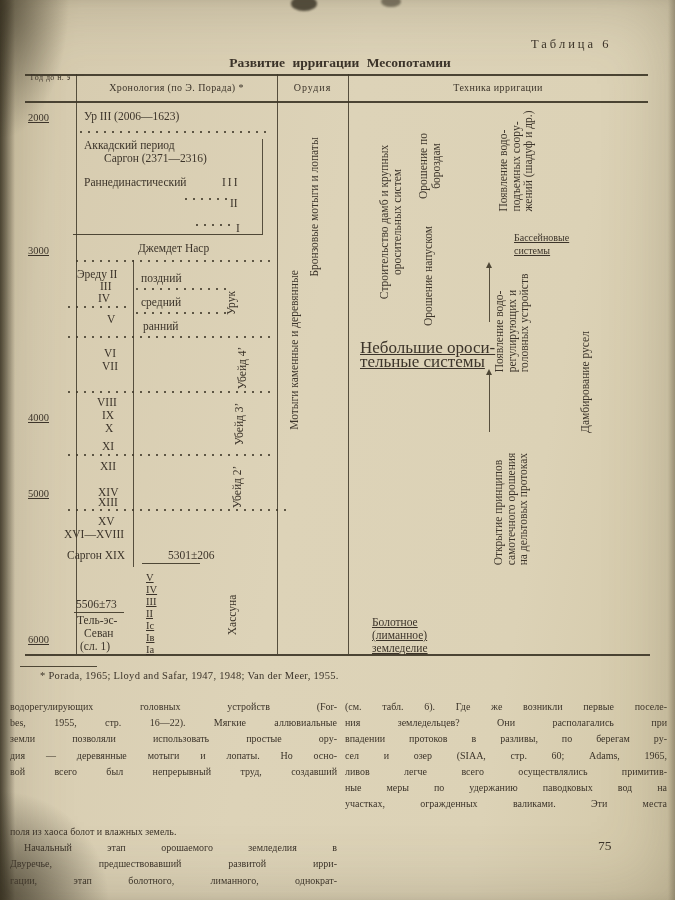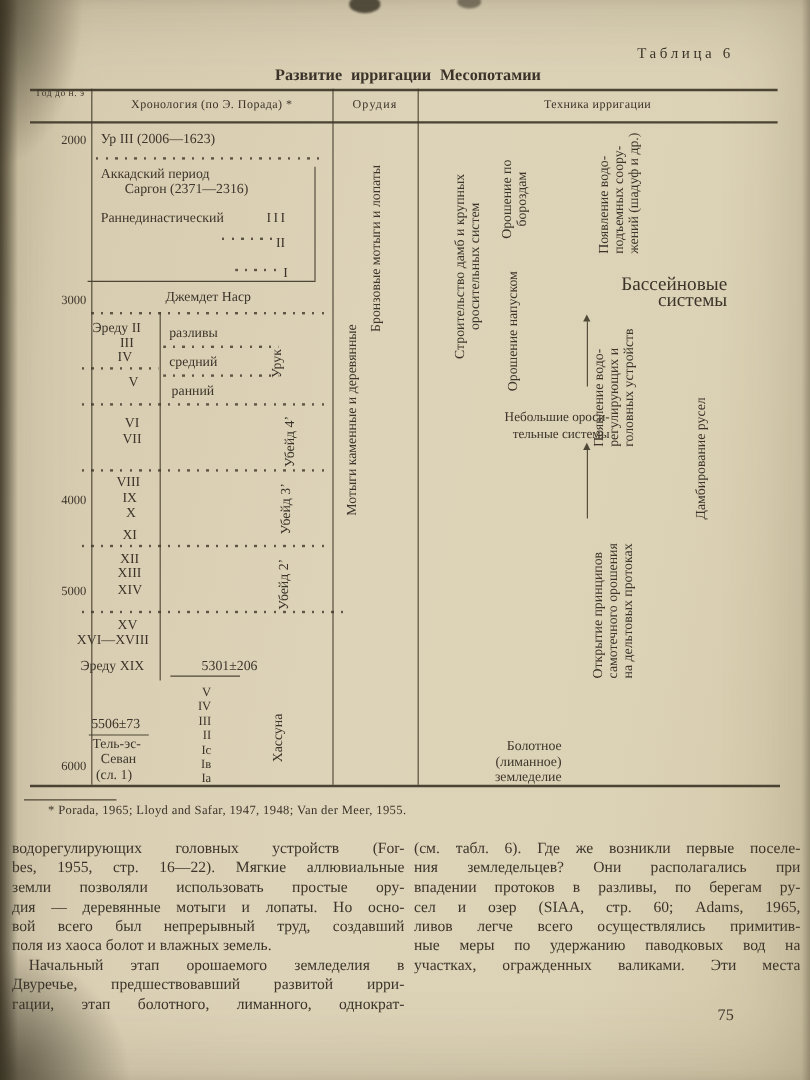--- a/index.html
+++ b/index.html
@@ -11,21 +11,21 @@
       linear-gradient(100deg, #cbbf9f 0%, #d7ccb0 10%, #ddd3b8 45%, #dcd2b6 75%, #d2c7a7 100%);
     overflow:hidden;
   }
   .page::after {
     content:''; position:absolute; inset:0; pointer-events:none;
     box-shadow: inset 0 0 70px rgba(92,82,58,.30), inset 0 0 10px rgba(92,82,58,.12);
   }
   .abs { position:absolute; }
   .t { position:absolute; font-size:11.5px; line-height:12.5px; white-space:nowrap; }
   .sm { font-size:10.5px; }
-  .ctr { text-align:right; }
+  .ctr { text-align:left;text-decoration:underline; }
   .rot {
     position:absolute; white-space:nowrap; text-align:center; line-height:12.5px;
     font-size:11.5px; transform:translate(-50%,-50%) rotate(-90deg);
   }
   .rot.la { text-align:left; }
   .rl { white-space:nowrap; }
   .hline { position:absolute; height:0; border-top:1px solid rgba(62,55,40,.9); }
   .thick { border-top:2px solid rgba(62,55,40,.92); }
   .vline { position:absolute; width:0; border-left:1px solid rgba(62,55,40,.85); }
   .dots {
@@ -50,22 +50,22 @@
     background:radial-gradient(ellipse at 0% 0%, rgba(40,35,22,.7), rgba(40,35,22,0) 70%);
   }
   .corner-bl {
     position:absolute; left:0; bottom:0; width:110px; height:110px;
     background:radial-gradient(ellipse at 0% 100%, rgba(40,35,22,.75), rgba(40,35,22,0) 70%);
   }
   .blob { position:absolute; background:#2f2a1e; border-radius:50%; filter:blur(1px); }
   .corner-label { position:absolute; font-size:12.5px; letter-spacing:3px; }
   .page-title { position:absolute; font-weight:bold; font-size:13.5px; word-spacing:4px; text-align:center; }
   .colhead { position:absolute; font-size:10px; text-align:center; letter-spacing:.4px; }
-  .bl { text-align:justify; text-align-last:justify; font-size:13px; line-height:16.2px; }
-  .bl.noj { text-align-last:auto; }
+  .bl { text-align:justify; text-align-last:justify; font-size:10px; line-height:16.2px; }
+  .bl.noj { text-align-last:auto;margin-top:44px; }
   .bl.ind { text-indent:14px; }
   .bodycol { position:absolute; }
   .footnote { position:absolute; font-size:10.5px; letter-spacing:.3px; }
   .pagenum { position:absolute; font-size:13.5px; }
 </style>
 </head>
 <body>
 
 <div class="page">
 
@@ -110,21 +110,21 @@
   <div class="vline" style="left:262px;top:139px;height:95px"></div>
   <div class="hline" style="left:73px;top:234px;width:190px"></div>
 
   <div class="t" style="left:138px;top:242px">Джемдет Наср</div>
   <div class="dots" style="left:76px;top:260px;width:194px"></div>
   <div class="vline" style="left:133px;top:260px;height:307px"></div>
 
   <div class="t" style="left:77px;top:268px">Эреду II</div>
   <div class="t" style="left:100px;top:280px">III</div>
   <div class="t" style="left:98px;top:292px">IV</div>
-  <div class="t" style="left:141px;top:272px">разливы</div>
+  <div class="t" style="left:141px;top:272px">поздний</div>
   <div class="dots" style="left:136px;top:288px;width:96px"></div>
   <div class="t" style="left:141px;top:296px">средний</div>
   <div class="dots" style="left:68px;top:306px;width:64px"></div>
   <div class="dots" style="left:136px;top:312px;width:96px"></div>
   <div class="t" style="left:107px;top:313px">V</div>
   <div class="t" style="left:143px;top:320px">ранний</div>
   <div class="dots" style="left:68px;top:336px;width:202px"></div>
   <div class="rot" style="left:231px;top:303px">Урук</div>
 
   <div class="t" style="left:104px;top:347px">VI</div>
@@ -133,28 +133,28 @@
   <div class="dots" style="left:68px;top:391px;width:202px"></div>
 
   <div class="t" style="left:97px;top:396px">VIII</div>
   <div class="t" style="left:102px;top:409px">IX</div>
   <div class="t" style="left:105px;top:422px">X</div>
   <div class="t" style="left:102px;top:440px">XI</div>
   <div class="rot" style="left:239px;top:424px">Убейд 3’</div>
   <div class="dots" style="left:68px;top:454px;width:202px"></div>
 
   <div class="t" style="left:100px;top:460px">XII</div>
-  <div class="t" style="left:98px;top:472px">XIII</div>
+  <div class="t" style="left:98px;top:496px">XIII</div>
   <div class="t" style="left:98px;top:486px">XIV</div>
   <div class="rot" style="left:237px;top:487px">Убейд 2’</div>
   <div class="dots" style="left:68px;top:509px;width:222px"></div>
 
   <div class="t" style="left:98px;top:515px">XV</div>
   <div class="t" style="left:64px;top:528px">XVI—XVIII</div>
-  <div class="t" style="left:67px;top:549px">Эреду XIX</div>
+  <div class="t" style="left:67px;top:549px">Саргон XIX</div>
   <div class="t" style="left:168px;top:549px">5301±206</div>
   <div class="hline" style="left:142px;top:563px;width:58px"></div>
 
   <div class="t sm ctr" style="left:146px;top:572px;width:30px">V</div>
   <div class="t sm ctr" style="left:146px;top:584px;width:30px">IV</div>
   <div class="t sm ctr" style="left:146px;top:596px;width:30px">III</div>
   <div class="t sm ctr" style="left:146px;top:608px;width:30px">II</div>
   <div class="t sm ctr" style="left:146px;top:620px;width:30px">Iс</div>
   <div class="t sm ctr" style="left:146px;top:632px;width:30px">Iв</div>
   <div class="t sm ctr" style="left:146px;top:644px;width:30px">Iа</div>
@@ -176,25 +176,25 @@
   <div class="rot" style="left:429px;top:166px">
     <div class="rl">Орошение по</div>
     <div class="rl">бороздам</div>
   </div>
   <div class="rot" style="left:428px;top:276px">Орошение напуском</div>
   <div class="rot la" style="left:516px;top:161px">
     <div class="rl">Появление водо-</div>
     <div class="rl">подъемных соору-</div>
     <div class="rl">жений (шадуф и др.)</div>
   </div>
-  <div class="abs ctr" style="left:514px;top:231px;width:92px;font-size:16px;line-height:13px">
+  <div class="abs ctr" style="left:514px;top:231px;width:92px;font-size:10px;line-height:13px">
     <div>Бассейновые</div>
     <div>системы</div>
   </div>
-  <div class="abs ctr" style="left:360px;top:341px;width:148px;font-size:11px;line-height:14px">
+  <div class="abs ctr" style="left:360px;top:341px;width:148px;font-size:17px;line-height:14px">
     <div>Небольшие ороси-</div>
     <div>тельные системы</div>
   </div>
   <div class="vline" style="left:489px;top:268px;height:54px"></div>
   <div class="arrowhead" style="left:486px;top:262px"></div>
   <div class="vline" style="left:489px;top:375px;height:57px"></div>
   <div class="arrowhead" style="left:486px;top:369px"></div>
   <div class="rot la" style="left:512px;top:323px">
     <div class="rl">Появление водо-</div>
     <div class="rl">регулирующих и</div>

